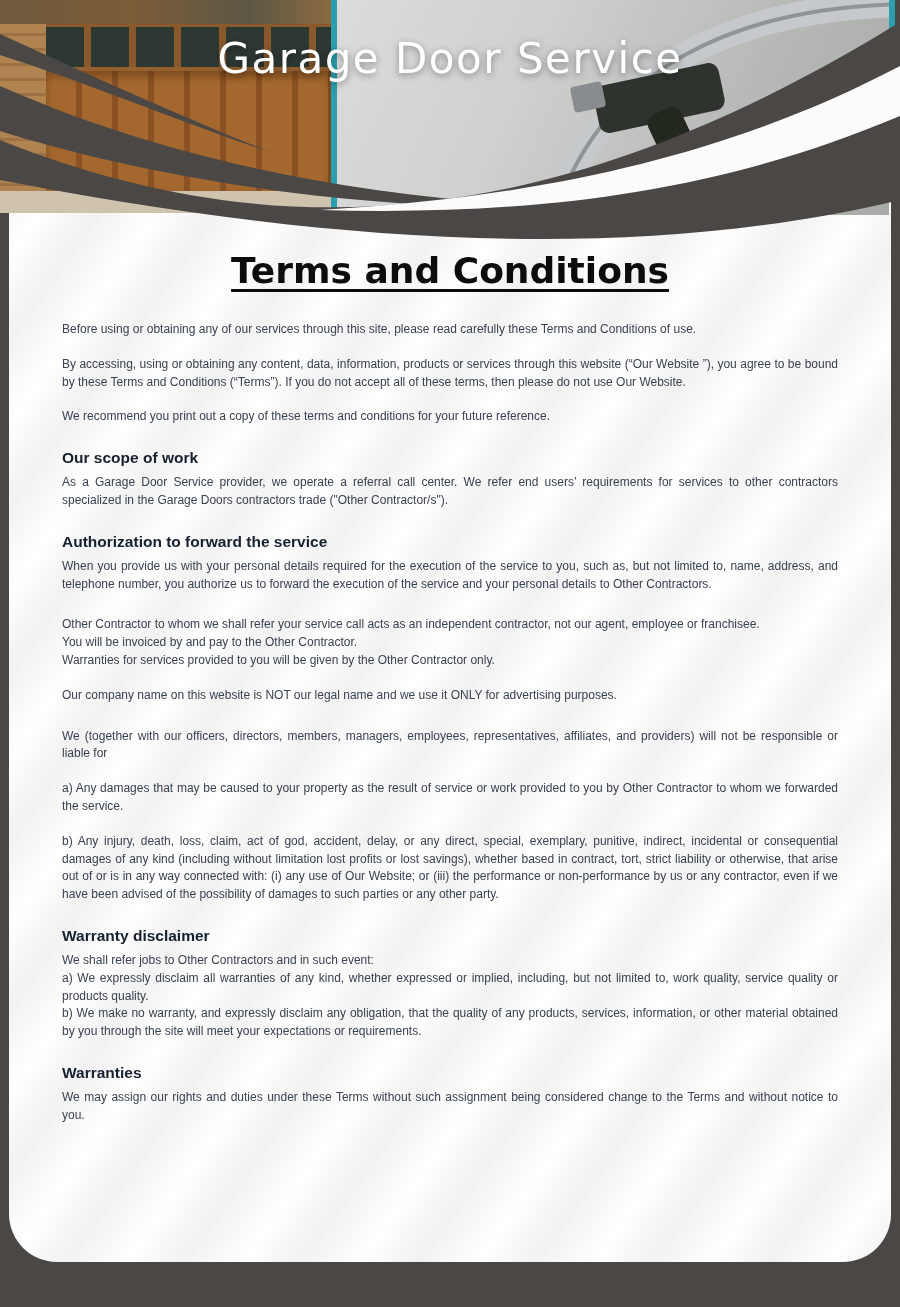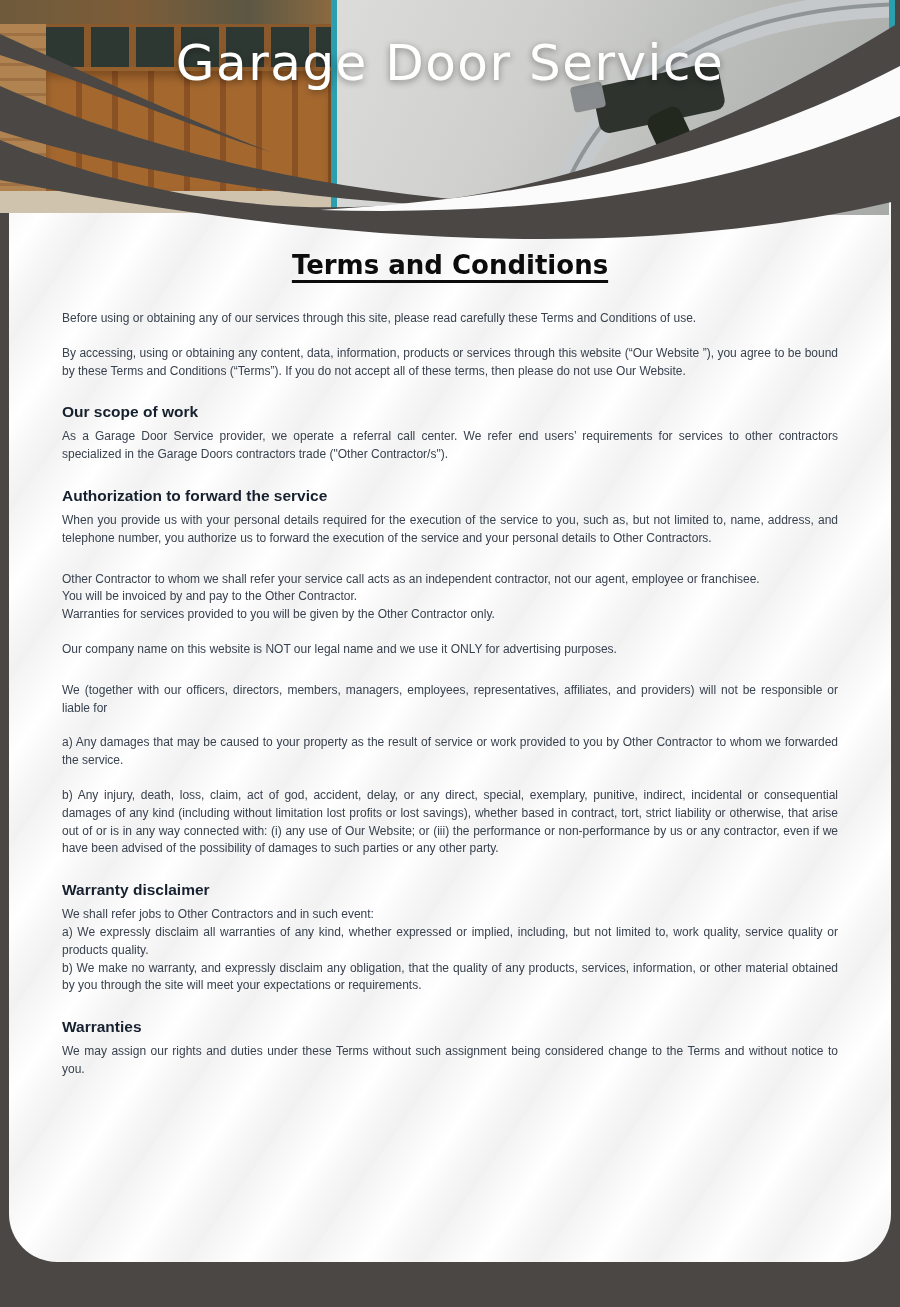--- a/index.html
+++ b/index.html
@@ -44,31 +44,31 @@
                  background:linear-gradient(115deg,#dcdcda 0%,#cfd0ce 35%,#b7b9b7 70%,#a8aaa8 100%); }
 
   .teal-edge { position:absolute; left:889px; top:0; width:6px; height:115px; background:#2b9fae; }
 
   .header svg { position:absolute; left:0; top:0; }
 
   .header-title {
     position:absolute; top:34px; left:0; width:900px;
     margin:0; text-align:center;
     font-family:"DejaVu Sans", sans-serif;
-    font-size:50px; font-weight:400; letter-spacing:1.5px;
+    font-size:42px; font-weight:400; letter-spacing:1.5px;
     color:#ffffff; text-shadow:0 2px 7px rgba(0,0,0,.4);
   }
 
   
   .content { position:absolute; top:240px; left:62px; width:776px; }
 
   .page-title {
     margin:10px 0 30px; text-align:center;
     font-family:"DejaVu Sans", sans-serif;
-    font-size:26px; font-weight:700; color:#0c0c0c;
+    font-size:36px; font-weight:700; color:#0c0c0c;
     text-decoration:underline;
     text-decoration-thickness:2.5px; text-underline-offset:6px;
   }
 
   .body-text {
     margin:0 0 17px;
     font-size:12px; line-height:17.8px; color:#39424f;
     text-align:justify; white-space:pre-line;
   }
 
@@ -132,20 +132,21 @@
   </svg>
 
   <h1 class="header-title">Garage Door Service</h1>
 </header>
 
 <main class="content">
   <h2 class="page-title">Terms and Conditions</h2>
   <div class="intro">
       <p class="body-text">Before using or obtaining any of our services through this site, please read carefully these Terms and Conditions of use.</p>
       <p class="body-text">By accessing, using or obtaining any content, data, information, products or services through this website (“Our Website ”), you agree to be bound by these Terms and Conditions (“Terms”). If you do not accept all of these terms, then please do not use Our Website.</p>
+      <p class="body-text">We recommend you print out a copy of these terms and conditions for your future reference.</p>
     </div>
   <div>
       <section class="tc-section">
         <h3 class="sec-heading">Our scope of work</h3>
         <p class="body-text">As a Garage Door Service provider, we operate a referral call center. We refer end users’ requirements for services to other contractors specialized in the Garage Doors contractors trade ("Other Contractor/s").</p>
       </section>
       <section class="tc-section">
         <h3 class="sec-heading">Authorization to forward the service</h3>
         <p class="body-text">When you provide us with your personal details required for the execution of the service to you, such as, but not limited to, name, address, and telephone number, you authorize us to forward the execution of the service and your personal details to Other Contractors.</p>
       </section>

